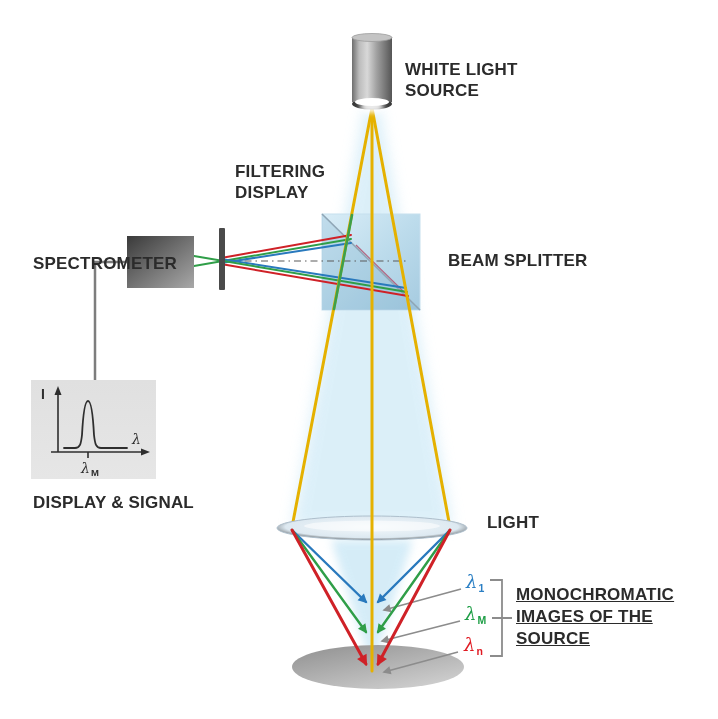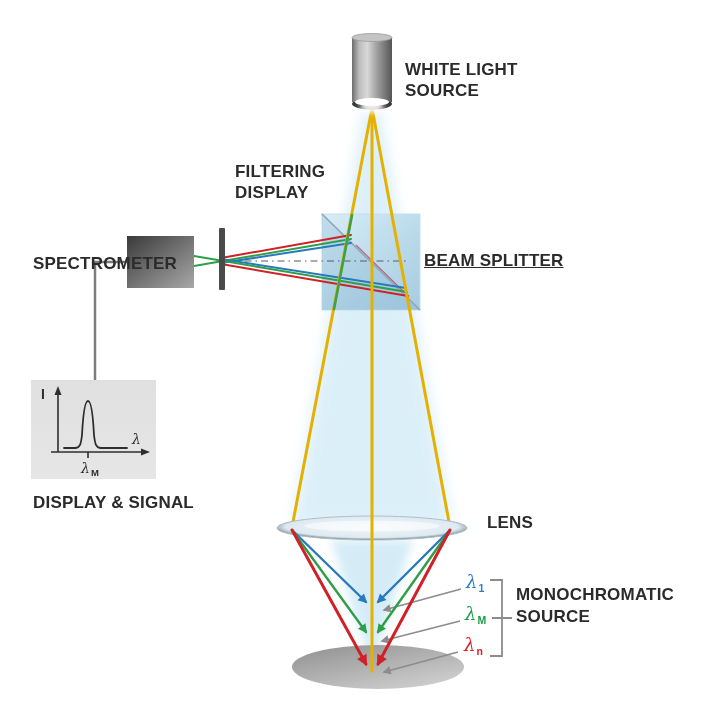--- a/index.html
+++ b/index.html
@@ -164,30 +164,31 @@
     <div>SOURCE</div>
   </div>
 
   <div class="lbl" style="left:188px;top:161px;margin-left:47px;">
     <div>FILTERING</div>
     <div>DISPLAY</div>
   </div>
 
   <div class="lbl" style="left:33px;top:205px;margin-top:48px;">SPECTROMETER</div>
 
-  <div class="lbl" style="left:424px;top:250px;text-decoration:underline;">BEAM SPLITTER</div>
+  <div class="lbl" style="left:448px;top:250px;">BEAM SPLITTER</div>
 
   <div class="lbl" style="left:33px;top:492px;">
     <div>DISPLAY &amp; SIGNAL</div>
   </div>
 
-  <div class="lbl" style="left:487px;top:512px;">LENS</div>
-
-  <div class="lbl mono" style="left:516px;top:584px;">
+  <div class="lbl" style="left:487px;top:512px;">LIGHT</div>
+
+  <div class="lbl mono" style="left:516px;top:584px;text-decoration:underline;">
     <div>MONOCHROMATIC</div>
+    <div>IMAGES OF THE</div>
     <div>SOURCE</div>
   </div>
 
 
   <div class="lam" style="left:466px;top:573px;color:#2b7fc4;"><span>λ</span><span class="sub">1</span></div>
   <div class="lam" style="left:465px;top:605px;color:#1e9e46;"><span>λ</span><span class="sub">M</span></div>
   <div class="lam" style="left:464px;top:636px;color:#e01b23;"><span>λ</span><span class="sub">n</span></div>
 
   <div class="displaybox">
     <svg width="125" height="99" viewBox="0 0 125 99">

